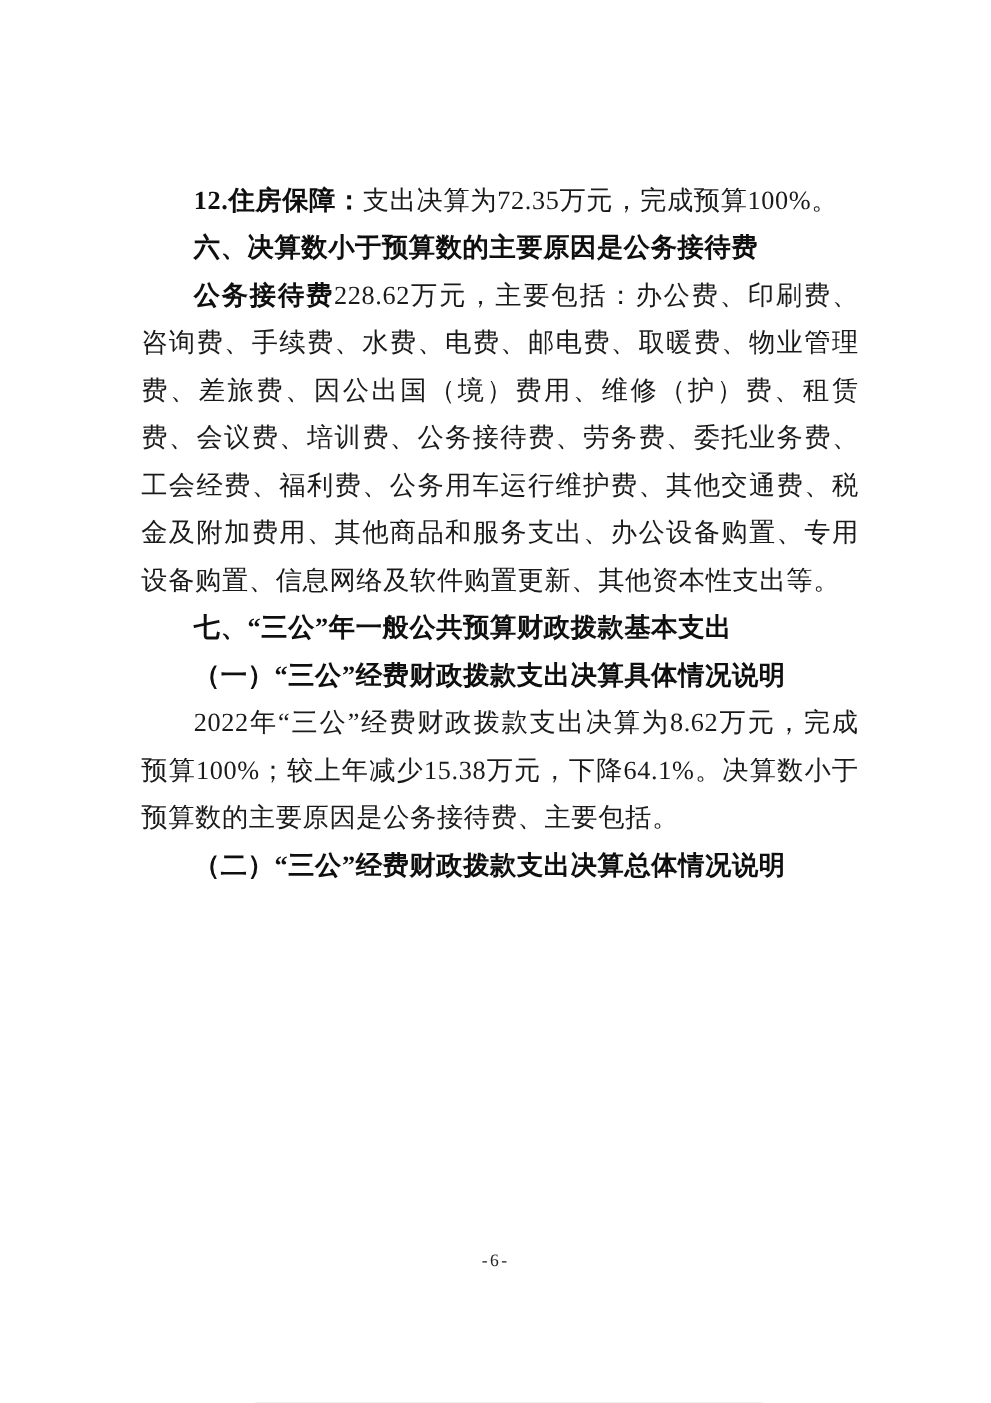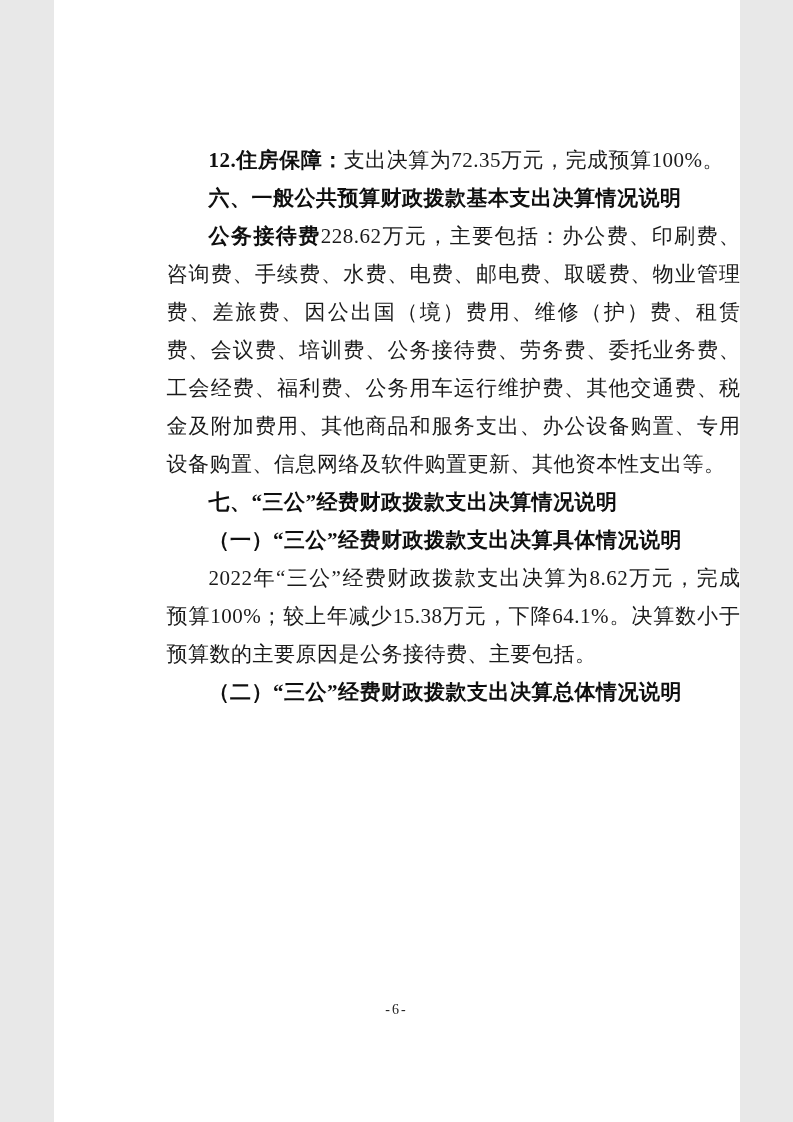--- a/index.html
+++ b/index.html
@@ -1,19 +1,19 @@
 <!DOCTYPE html>
 <html><head>
 <meta charset="utf-8">
 <style>
   * { margin: 0; padding: 0; box-sizing: border-box; }
   html, body { background: #e8e8e8; }
   .page {
     position: relative;
-    width: 686px;
+    width: 793px;
     height: 1122px;
     margin: 0 auto;
     background: #ffffff;
     font-family: "Liberation Serif", "DejaVu Serif", serif;
     color: #161616;
     overflow: hidden;
   }
   .content {
     position: absolute;
     left: 113px;
@@ -53,27 +53,27 @@
   }
 </style>
 </head>
 <body>
 
 <div class="page">
   <div class="content">
 
     <p class="para"><span class="lead">12.住房保障：</span><span>支出决算为72.35万元，完成预算100%。</span></p>
 
-    <p class="heading">六、一般公共预算财政拨款基本支出决算情况说明</p>
+    <p class="heading">六、决算数小于预算数的主要原因是公务接待费</p>
 
 
 
     <p class="para"><span class="lead">公务接待费</span><span>228.62万元，主要包括：办公费、印刷费、咨询费、手续费、水费、电费、邮电费、取暖费、物业管理费、差旅费、因公出国（境）费用、维修（护）费、租赁费、会议费、培训费、公务接待费、劳务费、委托业务费、工会经费、福利费、公务用车运行维护费、其他交通费、税金及附加费用、其他商品和服务支出、办公设备购置、专用设备购置、信息网络及软件购置更新、其他资本性支出等。</span></p>
 
-    <p class="heading">七、“三公”经费财政拨款支出决算情况说明</p>
+    <p class="heading">七、“三公”年一般公共预算财政拨款基本支出</p>
 
     <p class="heading">（一）“三公”经费财政拨款支出决算具体情况说明</p>
 
     <p class="para">2022年“三公”经费财政拨款支出决算为8.62万元，完成预算100%；较上年减少15.38万元，下降64.1%。决算数小于预算数的主要原因是公务接待费、主要包括。</p>
 
     <p class="heading">（二）“三公”经费财政拨款支出决算总体情况说明</p>
 
   </div>
 
   <div class="page-footer">-6-</div>

